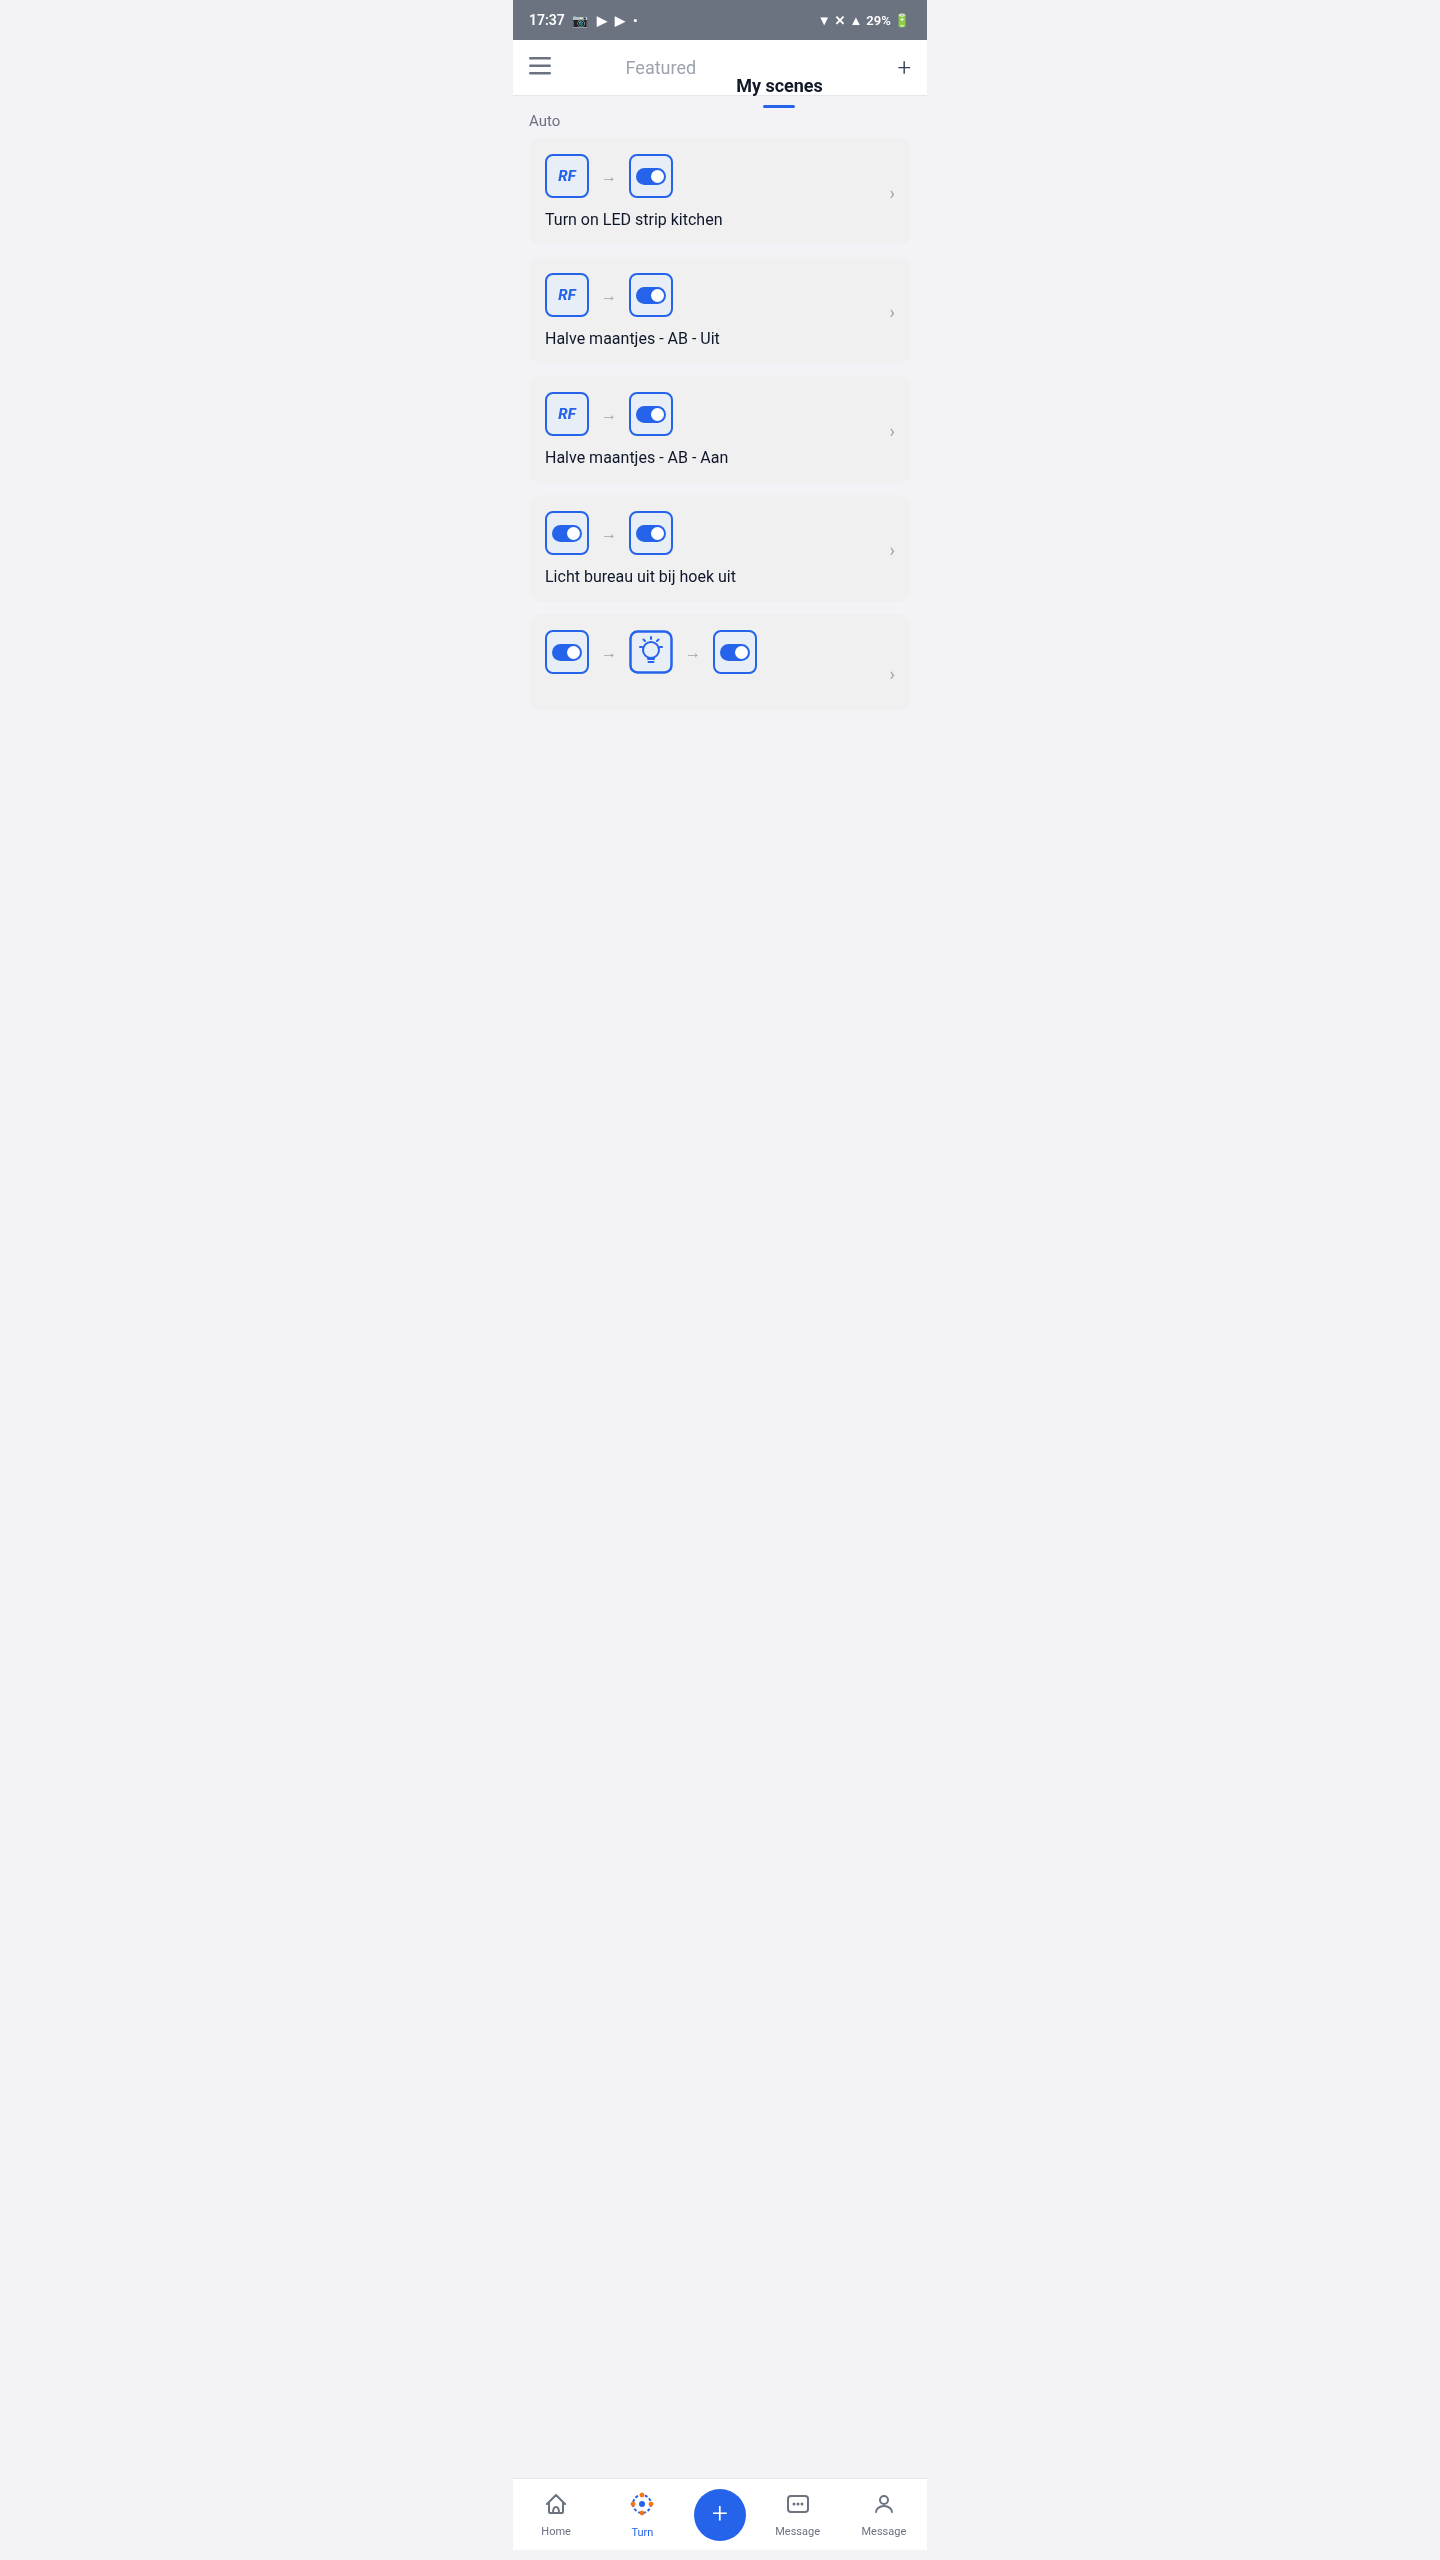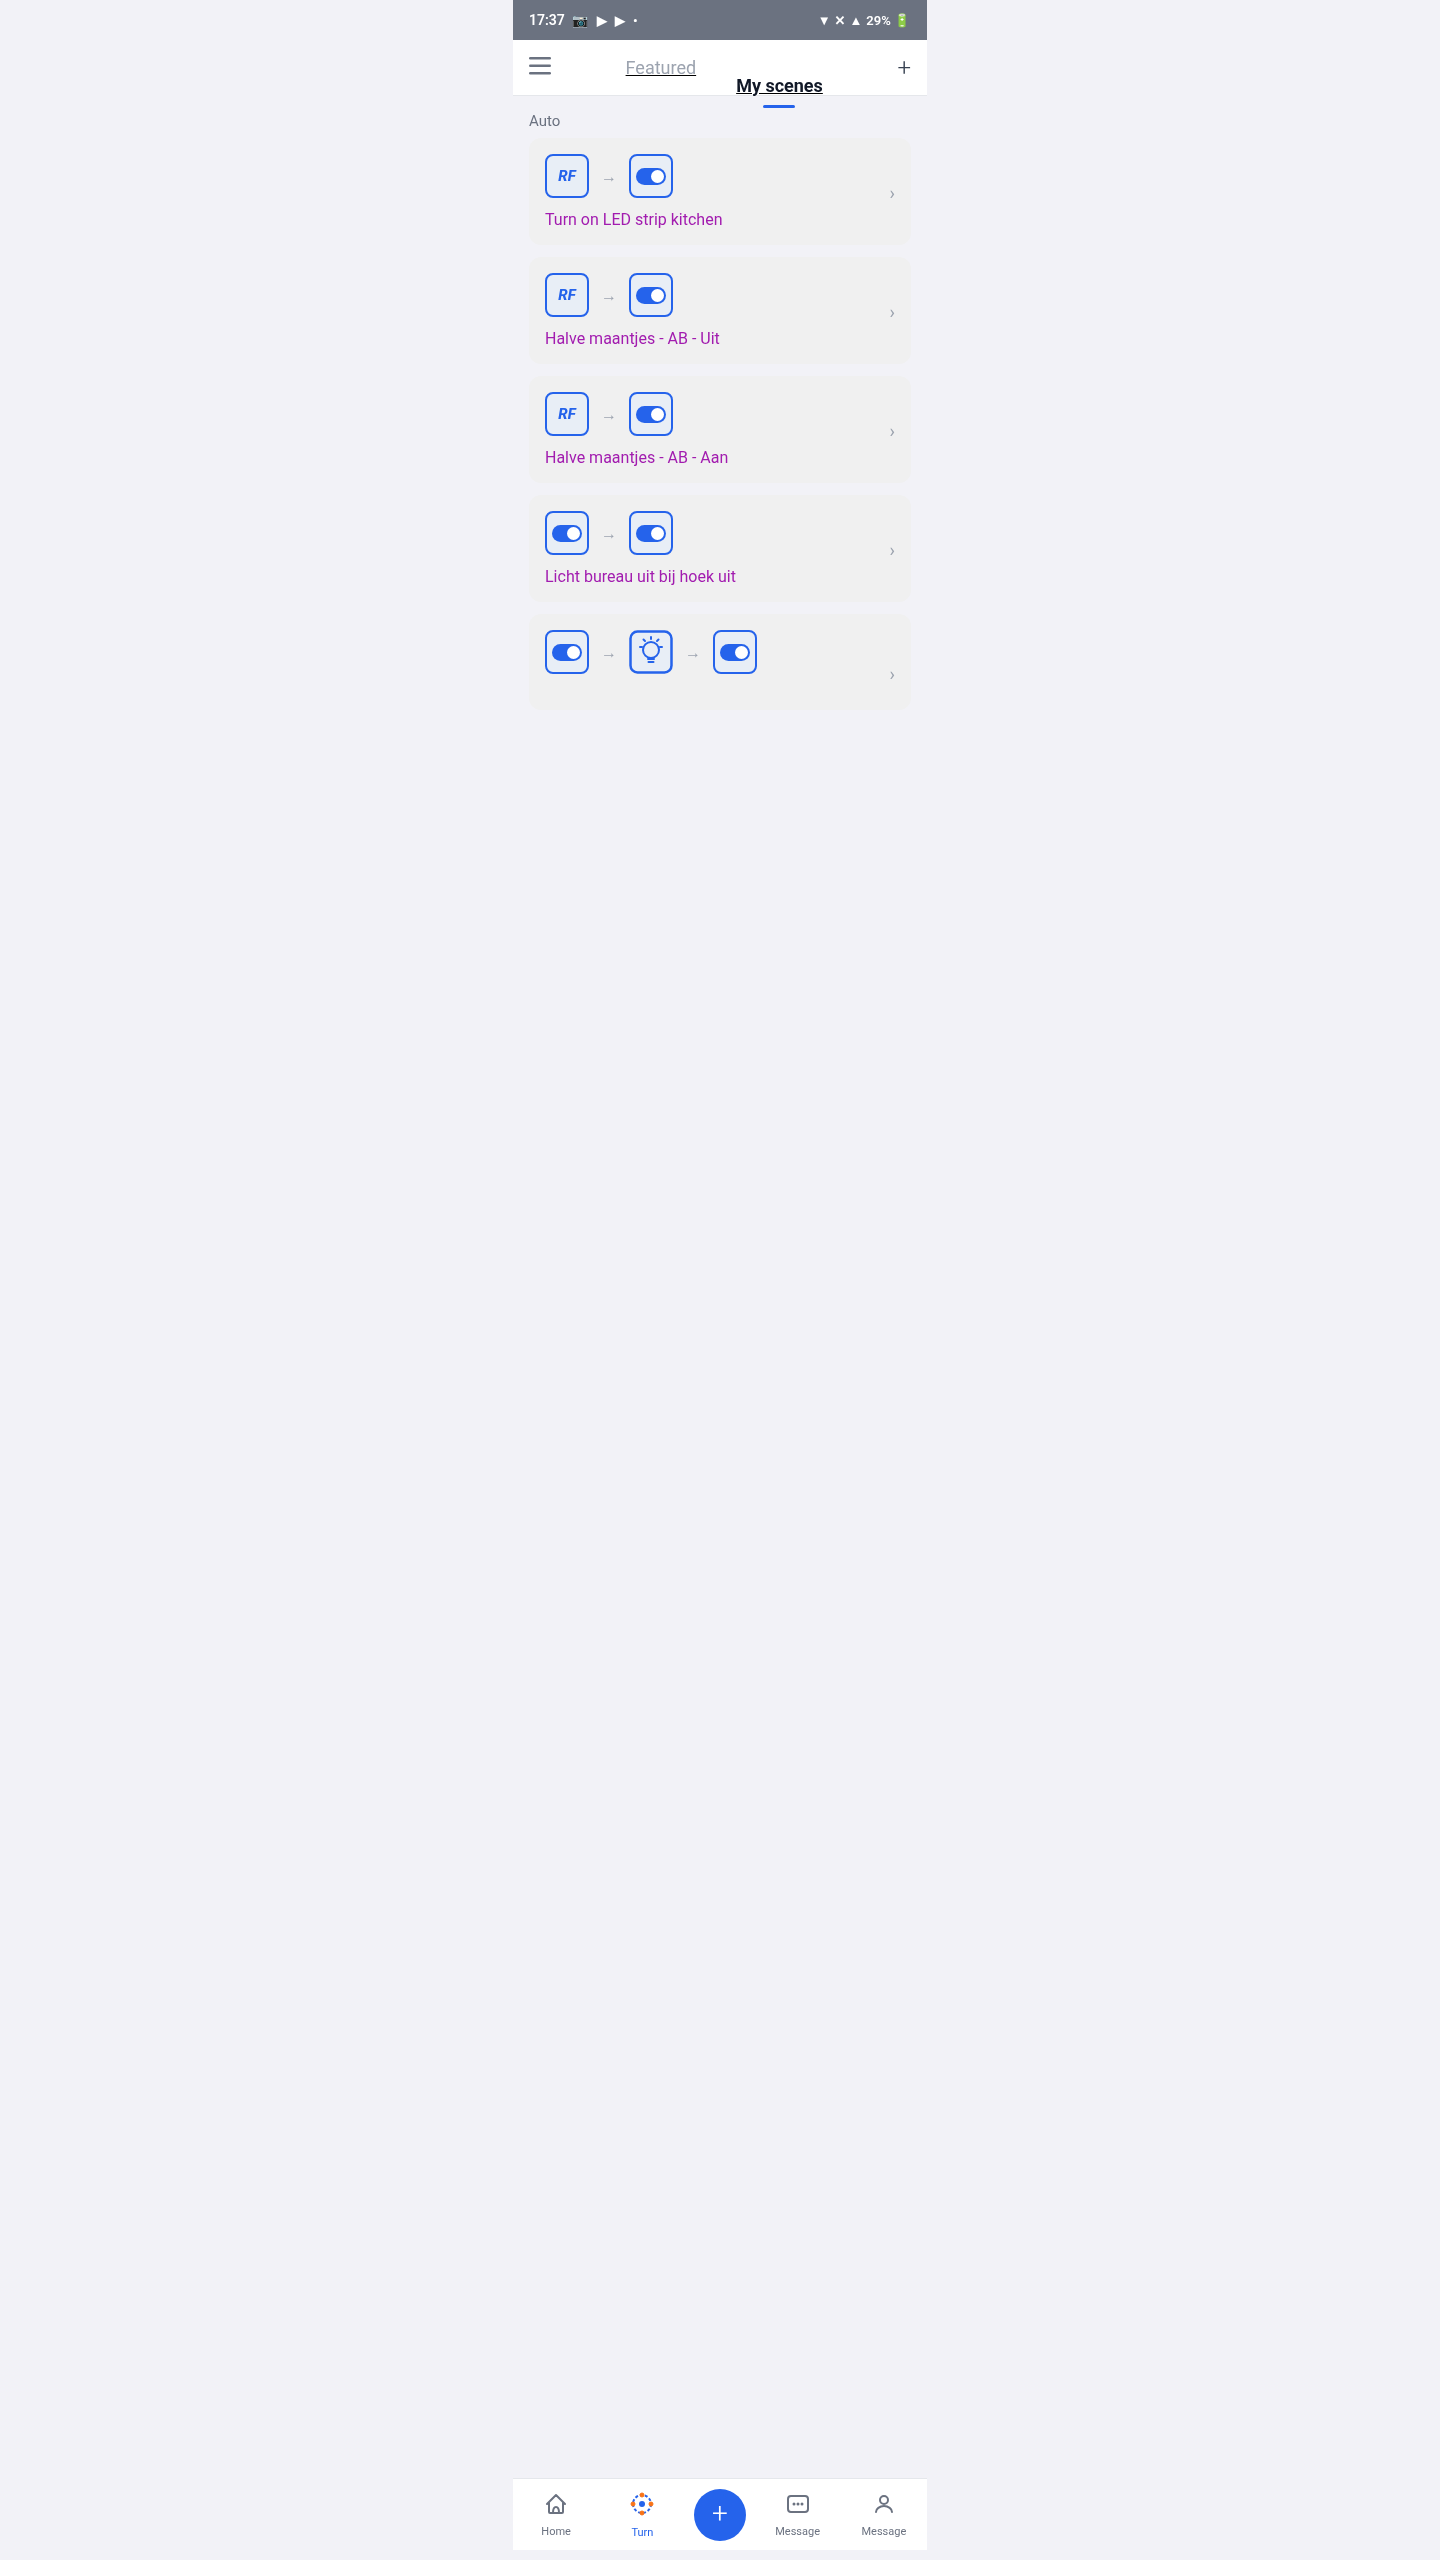--- a/index.html
+++ b/index.html
@@ -44,21 +44,20 @@
       font-size: 20px;
       color: #6b7280;
       cursor: pointer;
     }
     .header-tabs {
       flex: 1;
       display: flex;
       justify-content: center;
       align-items: center;
       gap: 40px;
-      text-decoration: underline;
     }
     .tab-featured {
       font-size: 18px;
       color: #9ca3af;
       cursor: pointer;
     }
     .tab-myscenes {
       font-size: 18px;
       font-weight: 700;
       color: #111827;
@@ -111,21 +110,21 @@
       align-items: center;
       gap: 12px;
       margin-bottom: 12px;
     }
     .arrow-between {
       font-size: 16px;
       color: #9ca3af;
     }
     .scene-title {
       font-size: 16px;
-      color: #a21caf;
+      color: #0f172a;
       font-weight: 400;
     }
     .chevron-right {
       position: absolute;
       right: 16px;
       top: 50%;
       transform: translateY(-50%);
       color: #9ca3af;
       font-size: 18px;
     }

